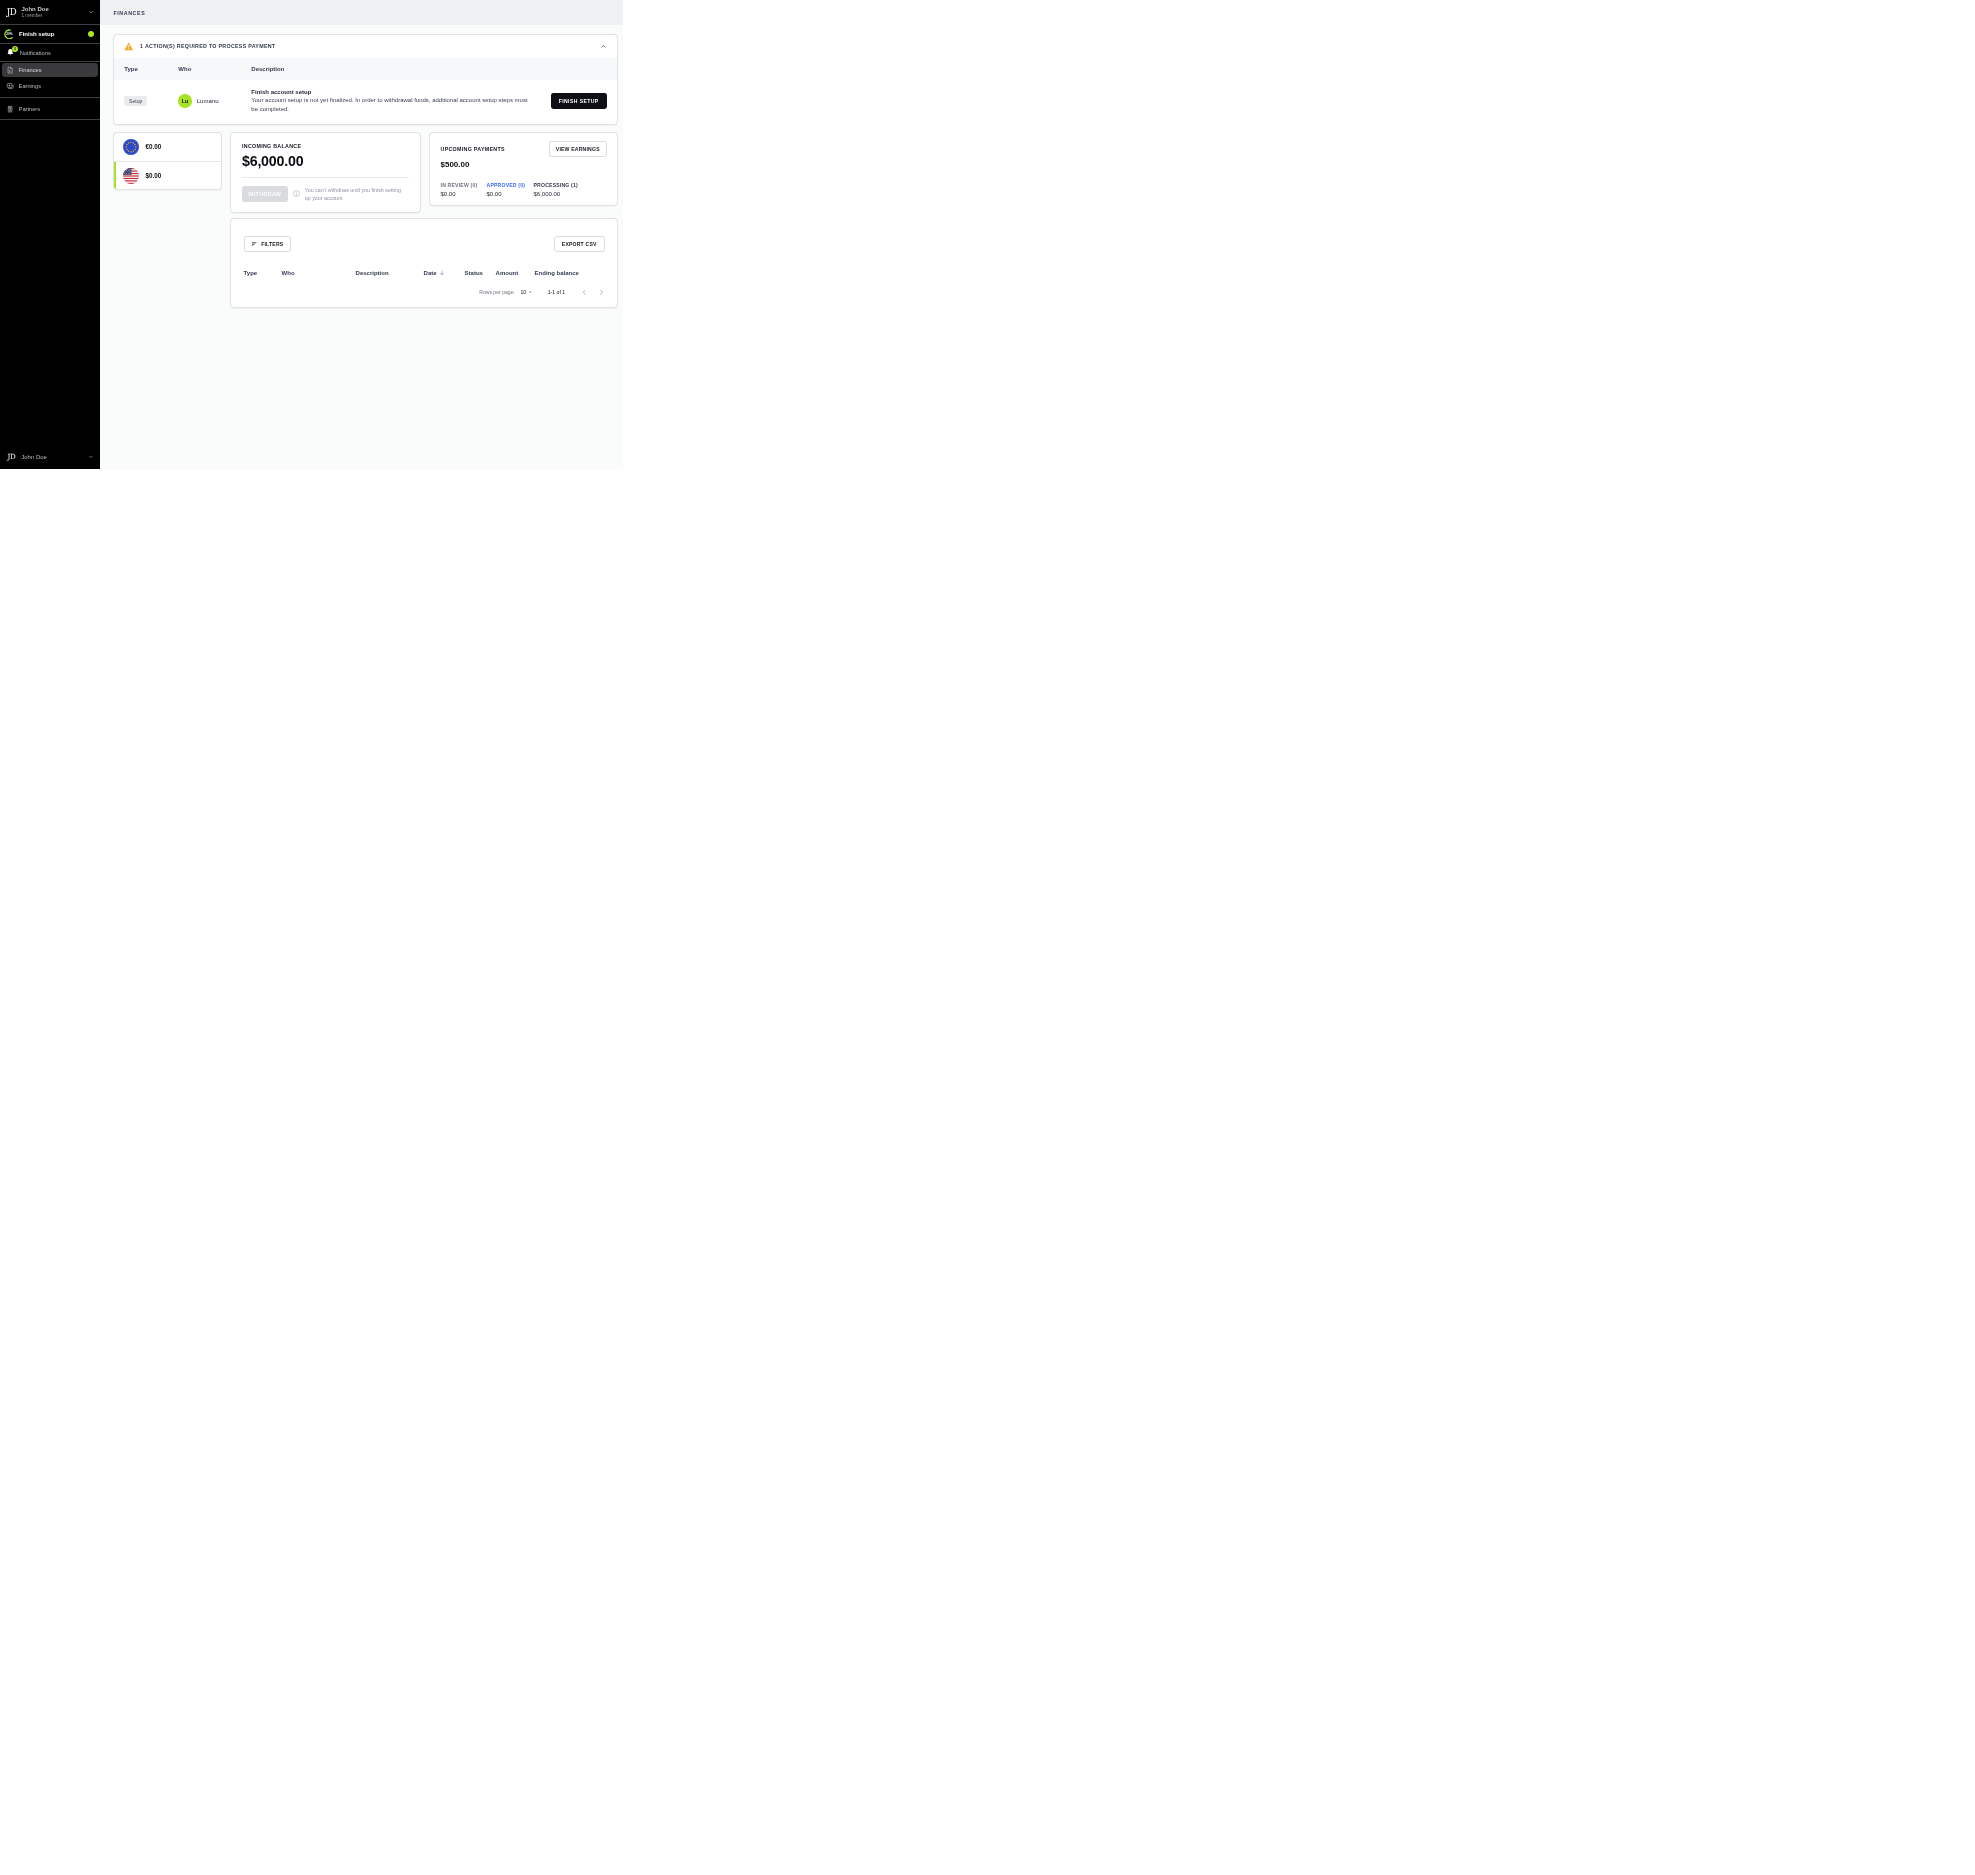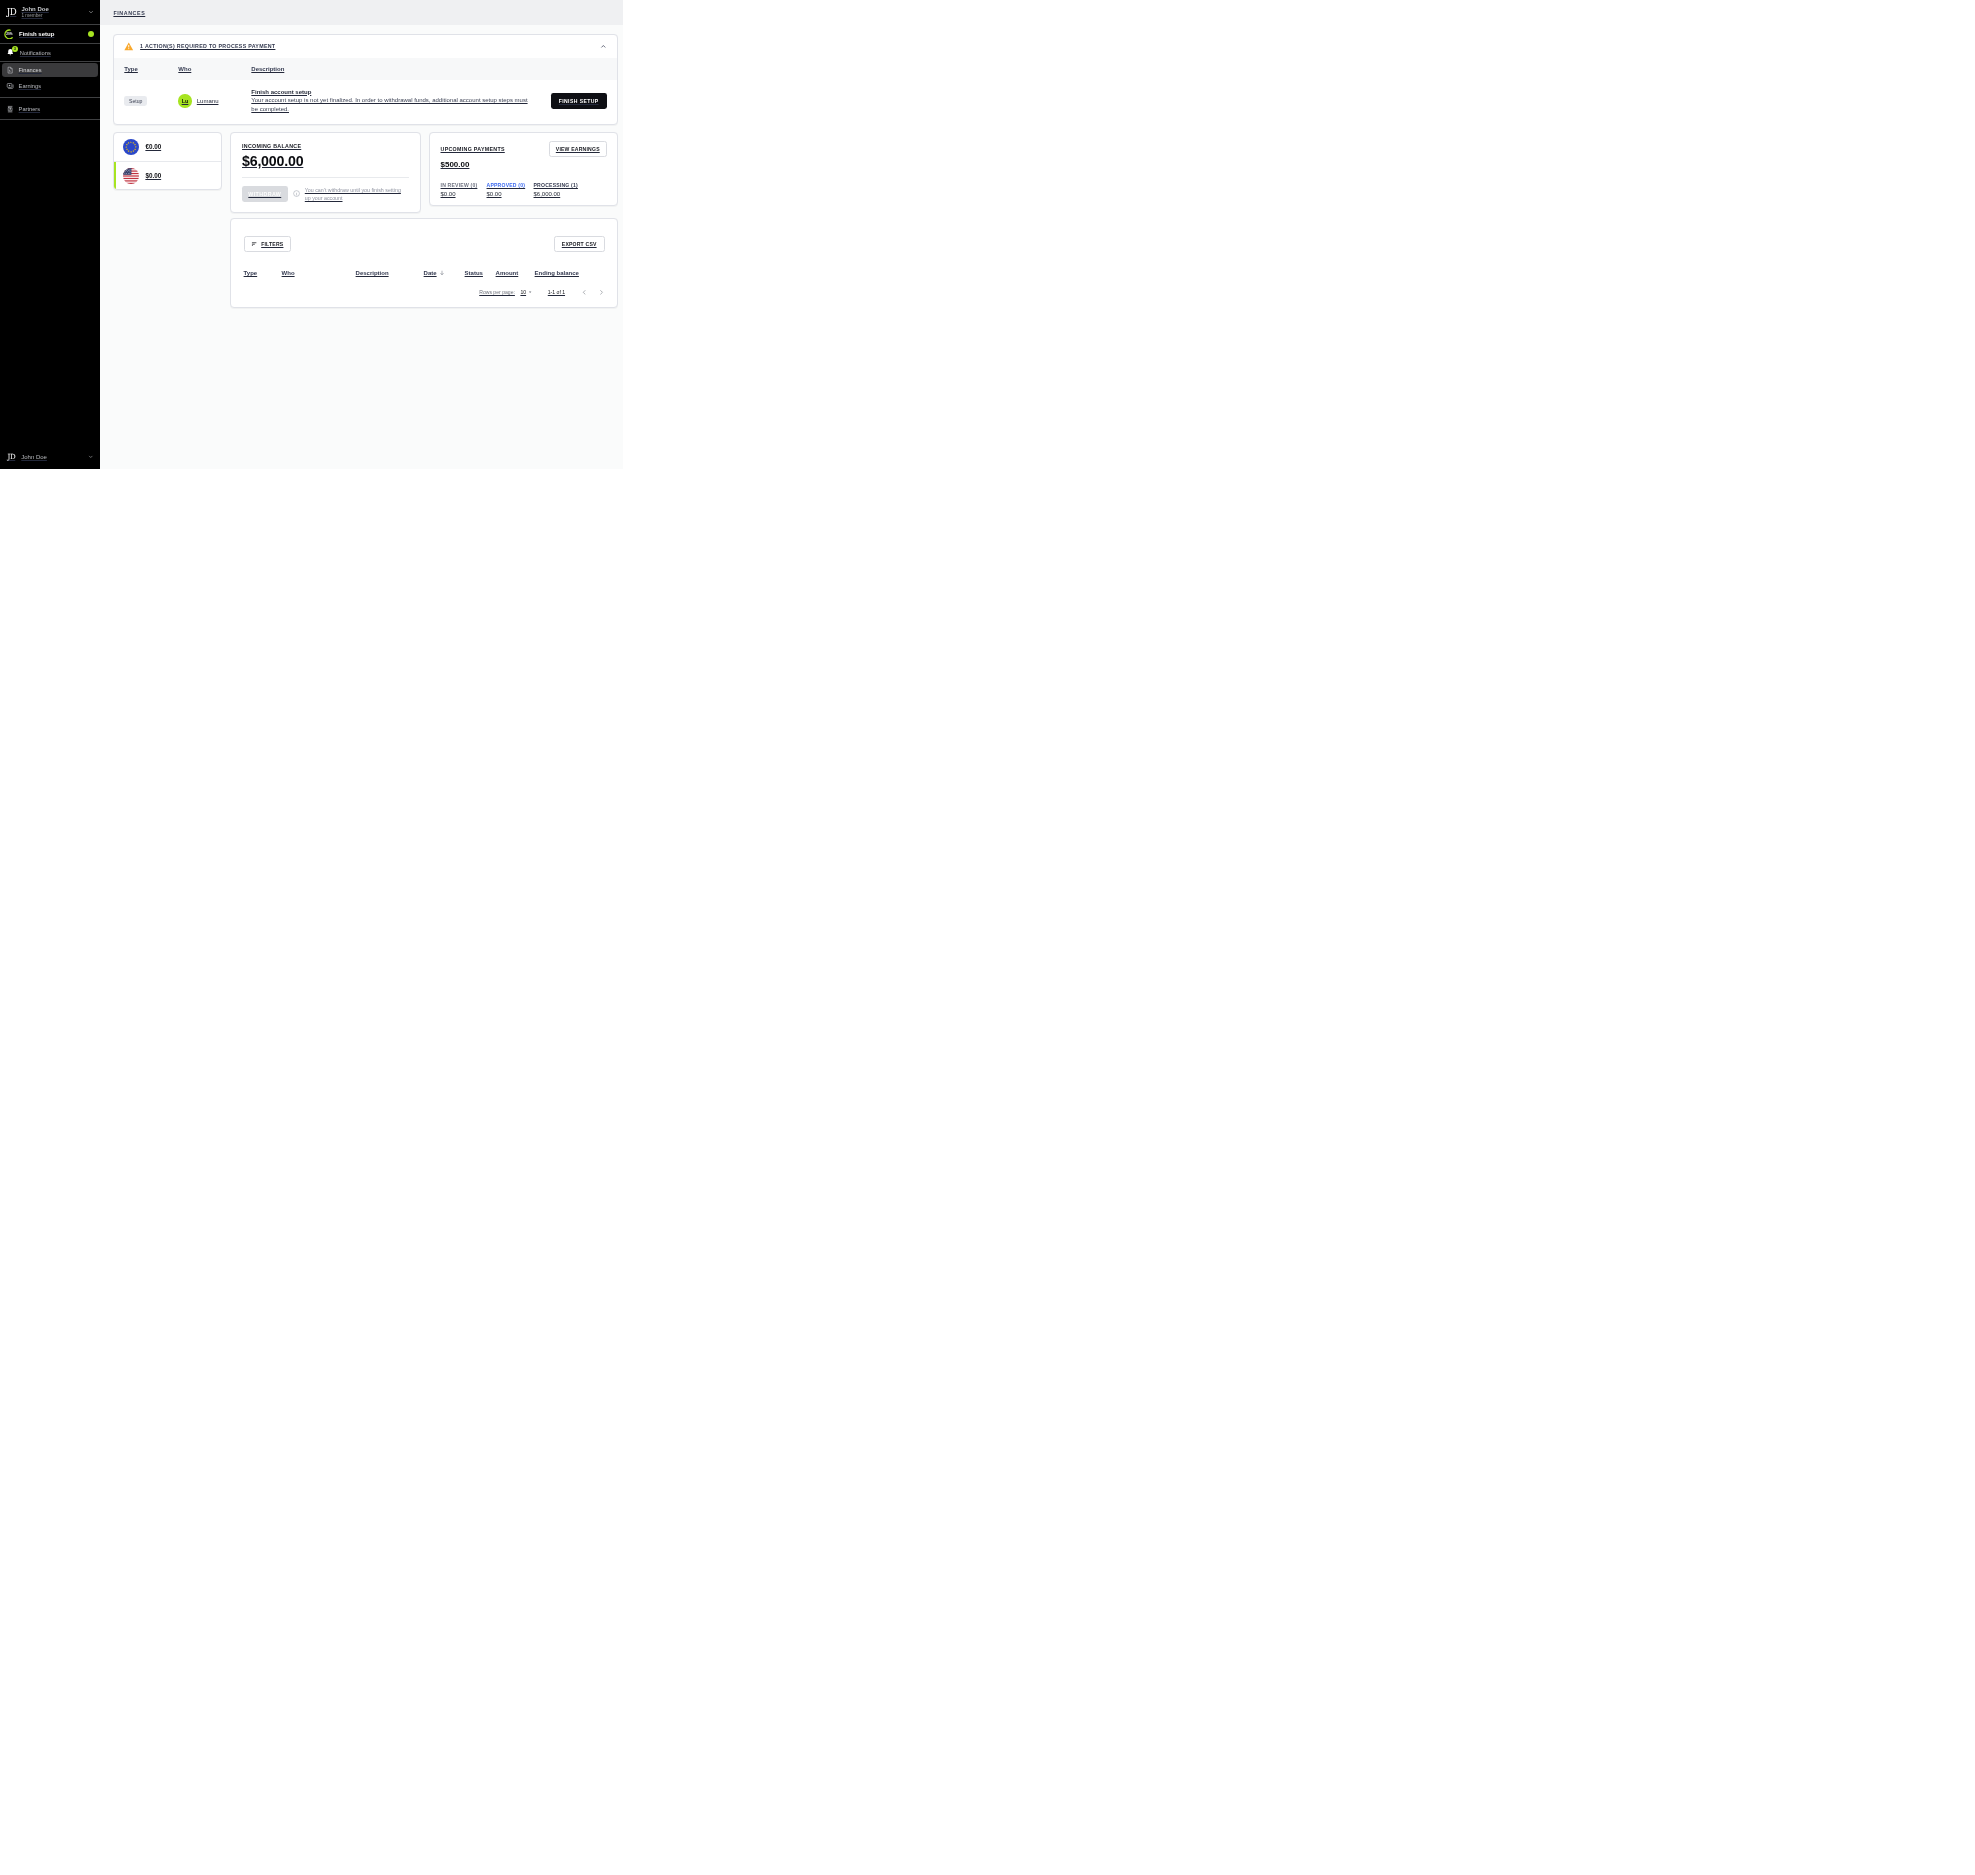--- a/index.html
+++ b/index.html
@@ -1,18 +1,18 @@
 <!DOCTYPE html>
 <html style="font-size:6.3px"><head>
 <meta charset="utf-8">
 <style>
   * { margin:0; padding:0; box-sizing:border-box; }
   html,body { background:#fff; }
   body { font-family:"Liberation Sans","DejaVu Sans",sans-serif; color:#23283a; }
-  .app { width:623px; height:469px; display:flex; overflow:hidden; background:#0369a1;text-decoration:underline; }
+  .app { width:623px; height:469px; display:flex; overflow:hidden; background:#0369a1; }
 
   
   .sidebar { width:100px; min-width:100px; background:#000; display:flex; flex-direction:column; color:#c2c4c8; }
   .side-header { display:flex; align-items:center; gap:5.1px; padding:5.1px 6.3px 5.1px 6.7px; border-bottom:0.4px solid #3f4042; min-height:25px; cursor:pointer; }
   .jd-logo { font-family:"DejaVu Serif","Liberation Serif",serif; color:#fff; font-size:8.7px; font-weight:500; letter-spacing:-0.4px; line-height:1; }
   .acct-name { font-size:6px; font-weight:700; color:#c9cbce; line-height:1.15; }
   .acct-meta { font-size:4.7px; color:#9b9da1; margin-top:0.8px; }
   .flex1 { flex:1; }
   .chev { display:inline-flex; }
   .side-row { display:flex; align-items:center; padding:0 6.3px 0 6px; min-height:17.4px; cursor:pointer; }

